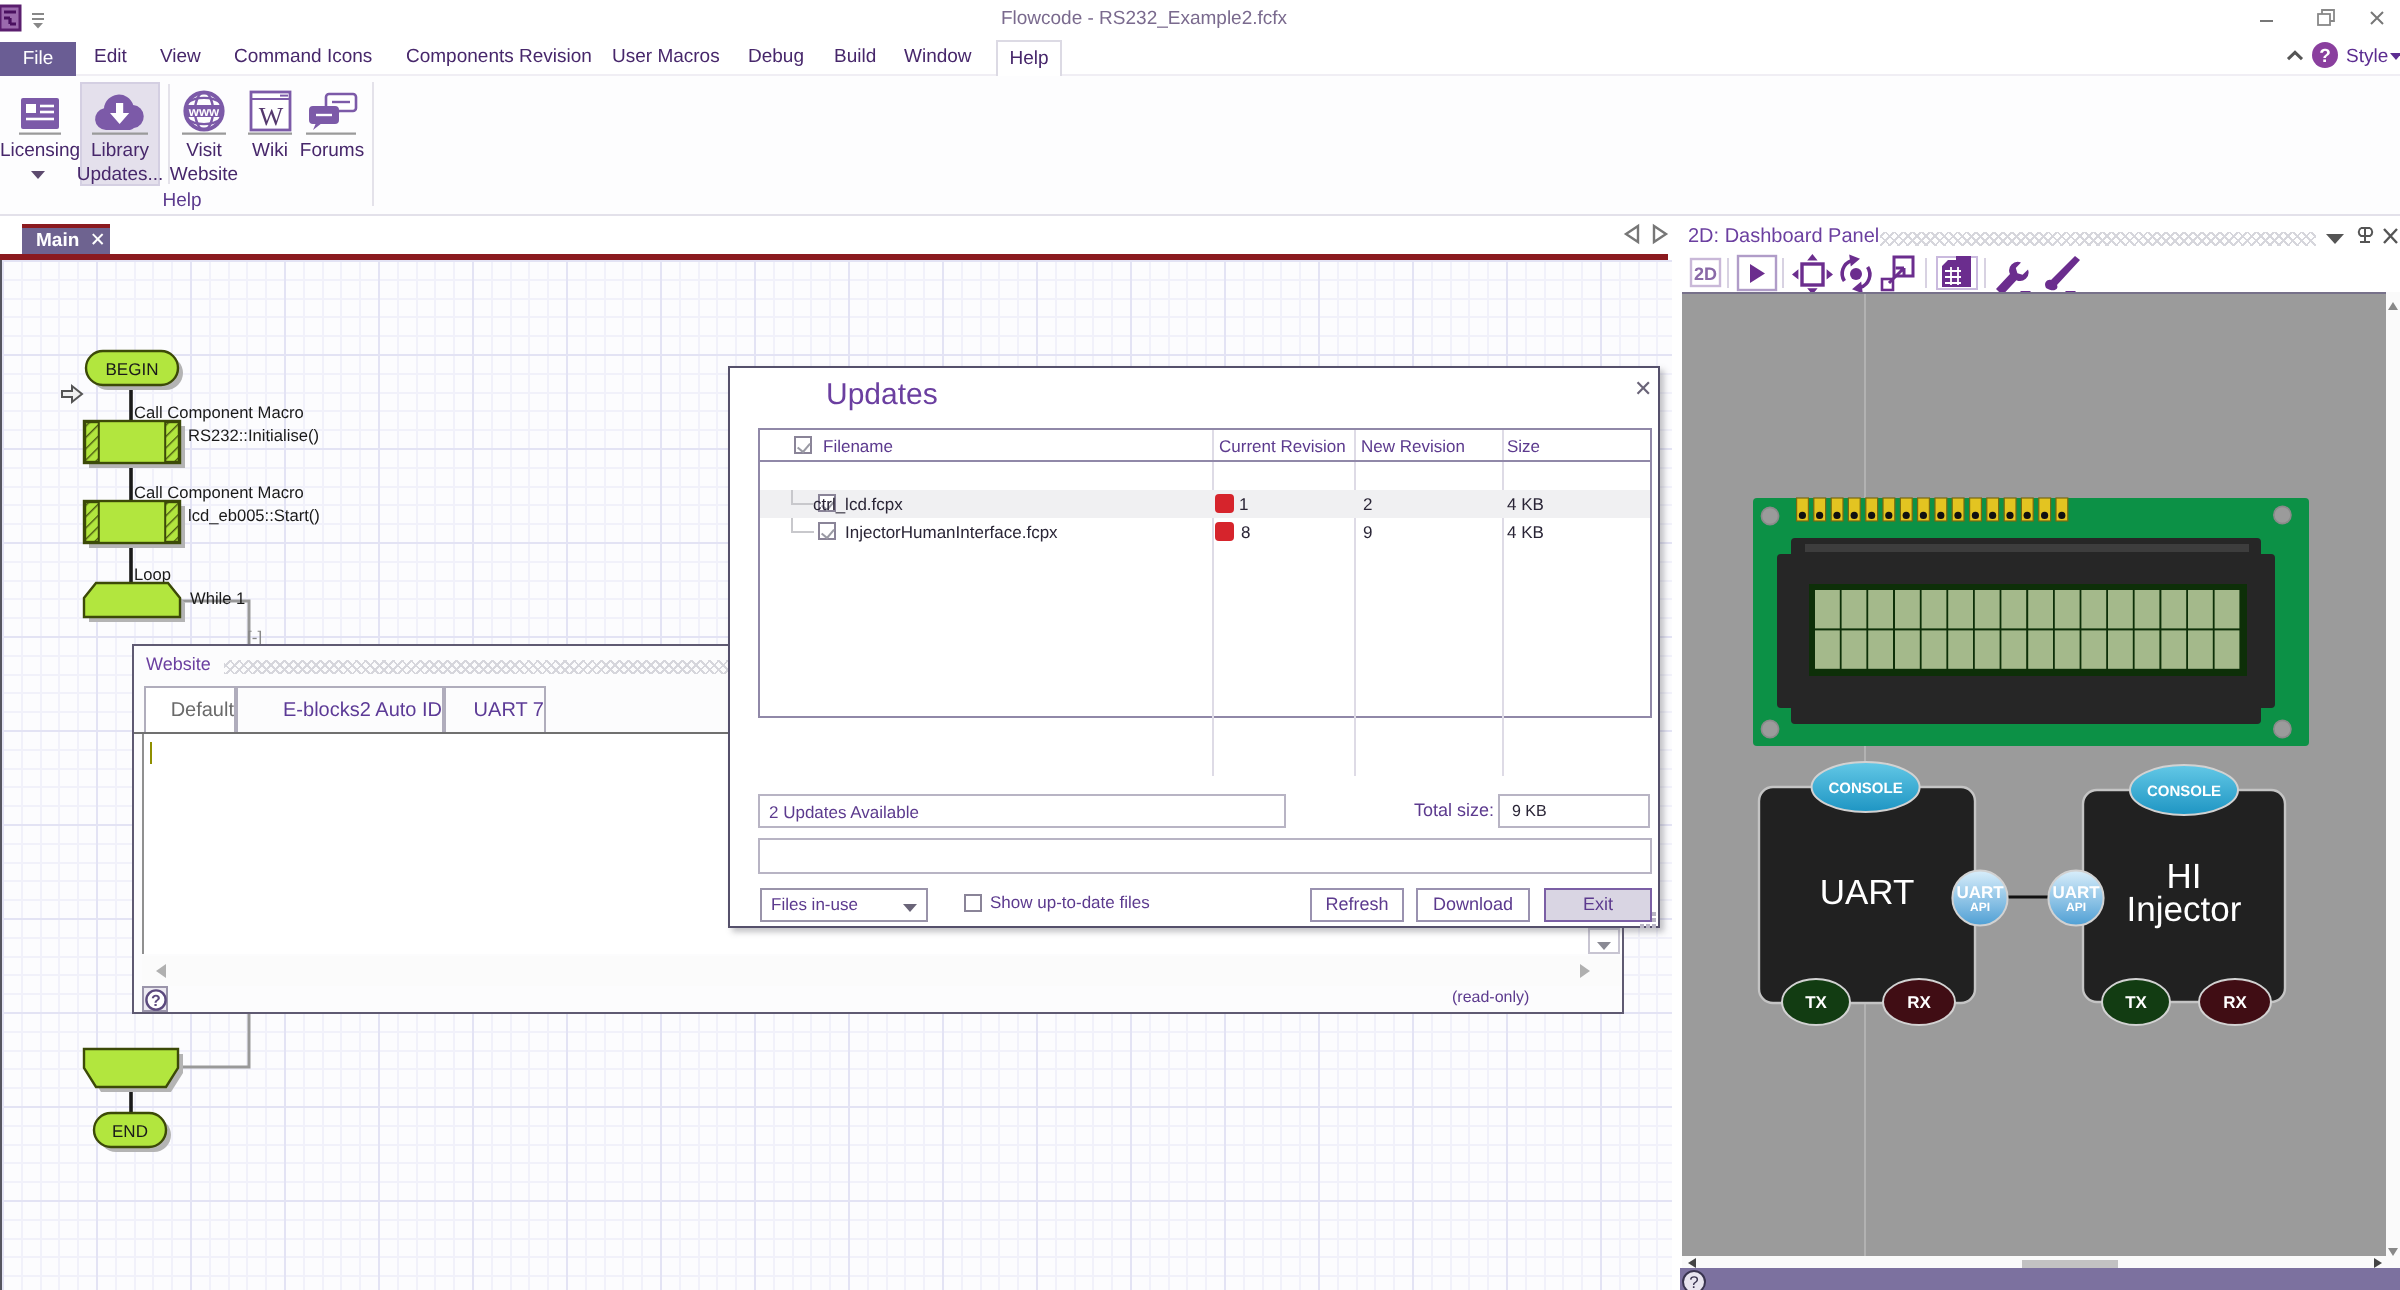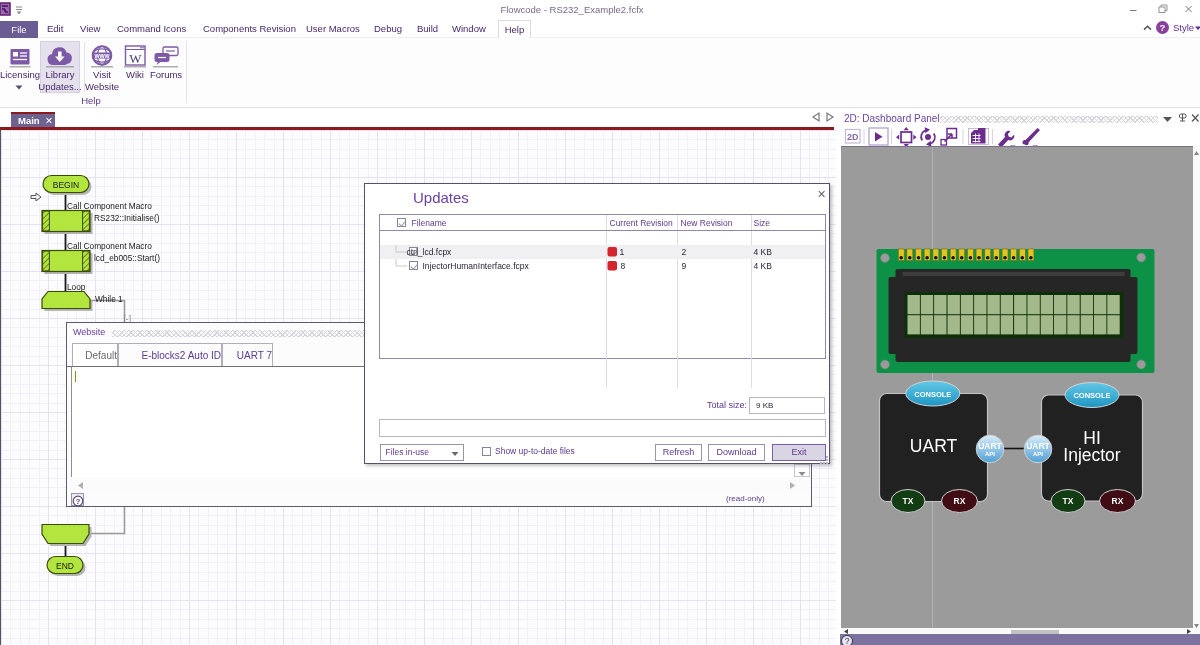--- a/index.html
+++ b/index.html
@@ -290,20 +290,21 @@
         <span style="position:absolute;left:43px;">InjectorHumanInterface.fcpx</span>
         <svg width="245" height="14" viewBox="0 0 245 14" style="position:absolute;left:0;top:0;">
           <path d="M16,-7 v14 h11" fill="none" stroke="#c8c8cc" stroke-width="1"></path>
           <rect x="227.5" y="2" width="9.5" height="9.5" rx="2" fill="#d6242c"></rect>
         </svg>
         <span style="position:absolute;left:241px;">8</span>
         <span style="position:absolute;left:302px;">9</span>
         <span style="position:absolute;left:374px;">4 KB</span>
       </div>
     </div>
+    <div id="ubox1">2 Updates Available</div>
     <div id="utotlbl">Total size:</div>
     <div id="ubox2">9 KB</div>
     <div id="uprog"></div>
     <div id="ucombo">Files in-use<svg width="10" height="8" viewBox="0 0 10 8" style="position:absolute;right:3px;top:5px;">
           <path d="M1.5,2 h7 l-3.5,4 z" fill="#6a6478"></path>
         </svg></div>
     <svg width="10" height="10" viewBox="0 0 10 10" style="position:absolute;left:455px;top:272px;">
         <g fill="#b8b4c4">
           <rect x="6" y="0" width="2" height="2"></rect>
           <rect x="3" y="3" width="2" height="2"></rect>

